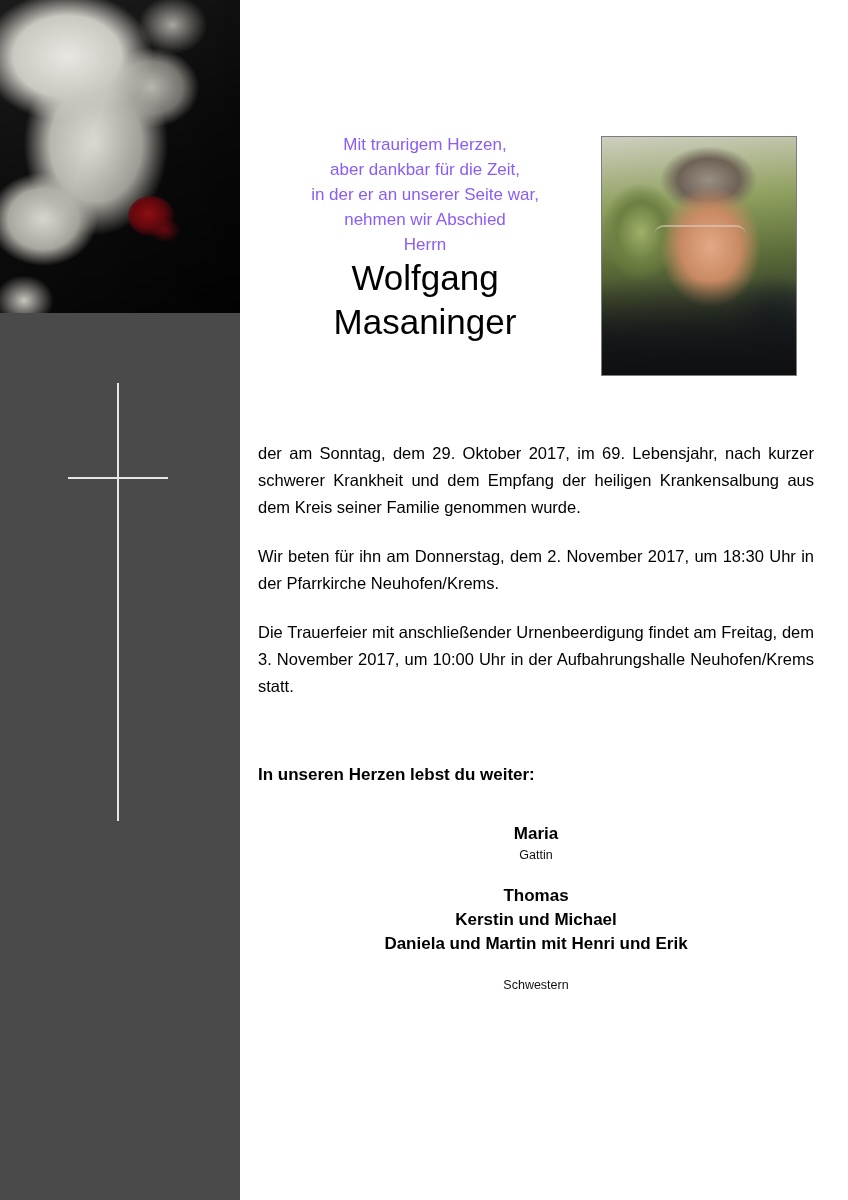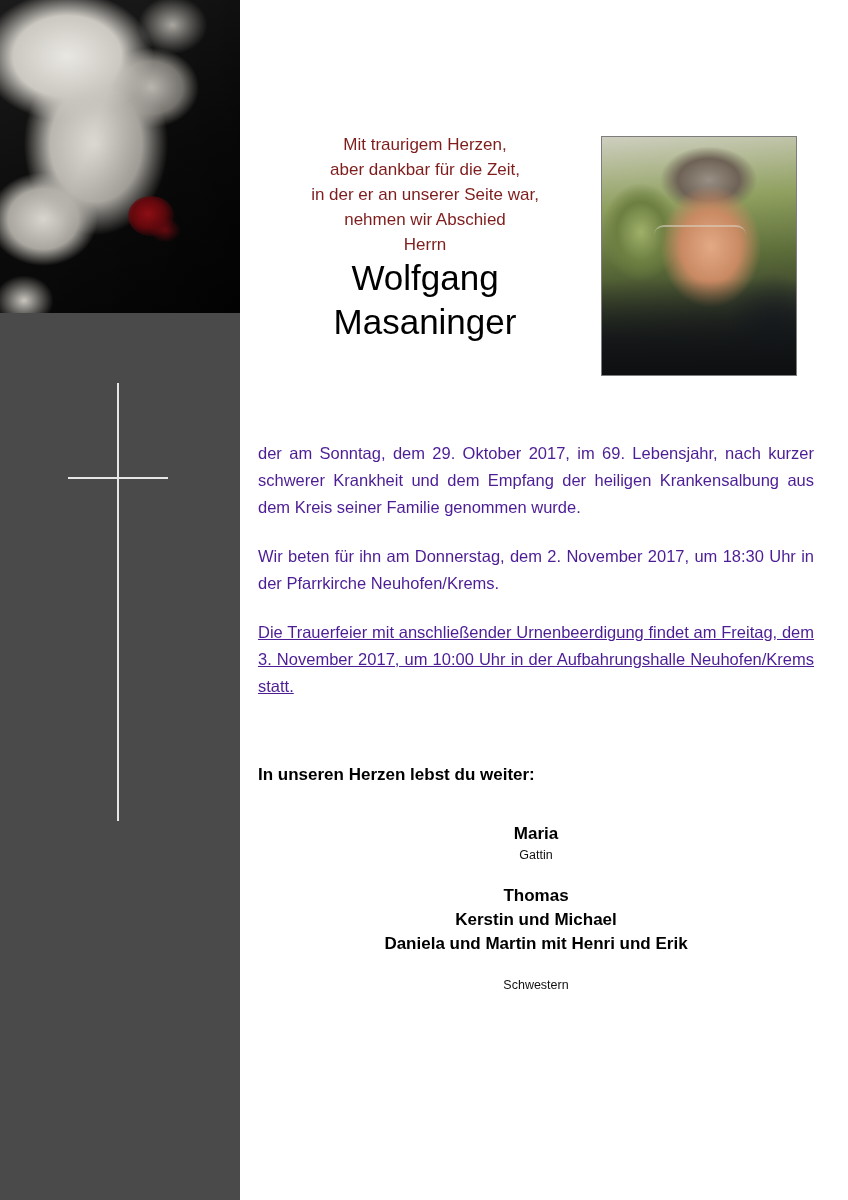--- a/index.html
+++ b/index.html
@@ -109,21 +109,21 @@
   }
 
   .intro-block {
     position: absolute;
     left: 20px;
     top: 132px;
     width: 330px;
     text-align: center;
     font-size: 17px;
     line-height: 25px;
-    color: #7f1d1d;
+    color: #8b5cf6;
   }
   .intro-line { display: block; }
 
   .deceased-name {
     position: absolute;
     left: 20px;
     top: 256px;
     width: 330px;
     text-align: center;
     font-size: 35px;
@@ -171,27 +171,27 @@
     background: linear-gradient(180deg, rgba(20,22,24,0) 0%, rgba(16,18,20,0.85) 70%, #0d0f11 100%);
   }
 
   .body-text {
     position: absolute;
     left: 18px;
     top: 440px;
     width: 556px;
     font-size: 16.5px;
     line-height: 27px;
-    color: #4c1d95;
+    color: #000000;
     text-align: justify;
   }
   .body-text p {
     margin: 0 0 22px 0;
   }
-  .body-text p:last-child { margin-bottom: 0; text-decoration: underline; }
+  .body-text p:last-child { margin-bottom: 0; }
 
   .hearts-line {
     position: absolute;
     left: 18px;
     top: 765px;
     width: 556px;
     font-size: 17px;
     font-weight: bold;
     color: #000;
   }

